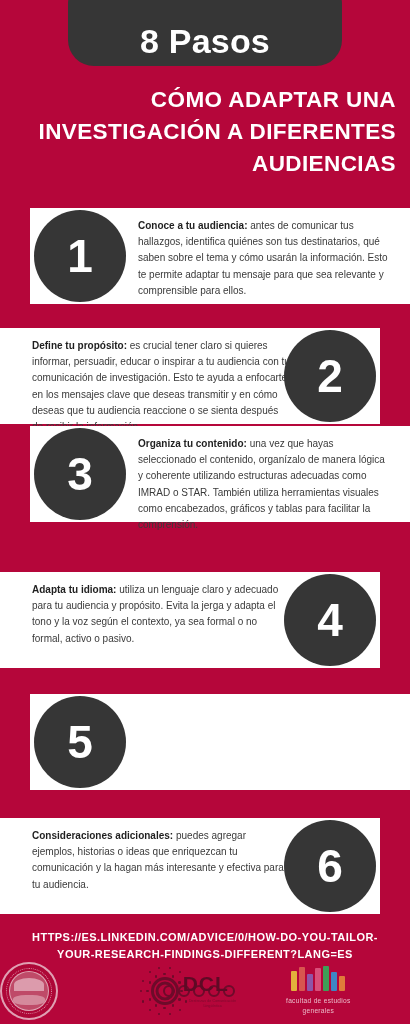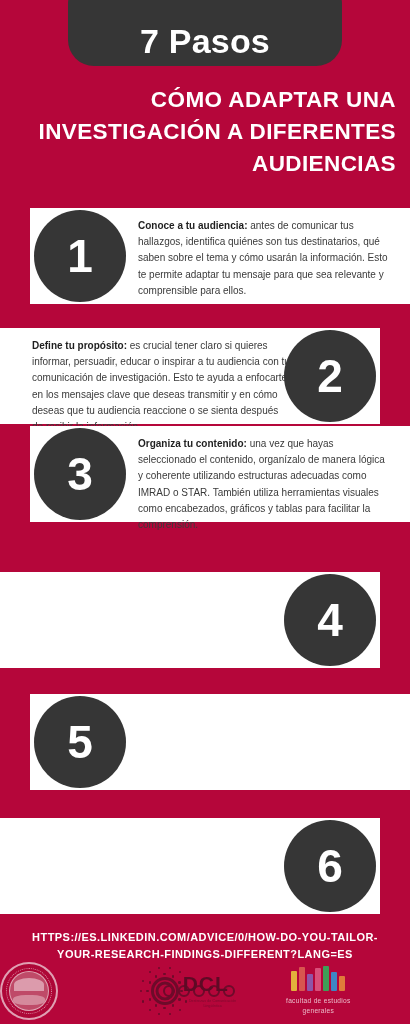--- a/index.html
+++ b/index.html
@@ -299,21 +299,21 @@
     letter-spacing: 0.3px;
     width: 90px;
   }
 </style>
 </head>
 <body>
 
 <div id="infographic">
 
   <div class="header-pill">
-    <span class="header-pill-text">7 Pasos</span>
+    <span class="header-pill-text">8 Pasos</span>
   </div>
 
   <div class="header-title">CÓMO ADAPTAR UNA INVESTIGACIÓN A DIFERENTES AUDIENCIAS</div>
 
   <div id="steps-container">
       <div class="step left-num" style="top: 208px;">
         <div class="step-panel"></div>
         <div class="step-text"><b>Conoce a tu audiencia:</b><span> antes de comunicar tus hallazgos, identifica quiénes son tus destinatarios, qué saben sobre el tema y cómo usarán la información. Esto te permite adaptar tu mensaje para que sea relevante y comprensible para ellos.</span></div>
         <div class="step-circle">
           <span class="step-number">1</span>
@@ -328,32 +328,34 @@
       </div>
       <div class="step left-num" style="top: 426px;">
         <div class="step-panel"></div>
         <div class="step-text"><b>Organiza tu contenido:</b><span> una vez que hayas seleccionado el contenido, organízalo de manera lógica y coherente utilizando estructuras adecuadas como IMRAD o STAR. También utiliza herramientas visuales como encabezados, gráficos y tablas para facilitar la comprensión.</span></div>
         <div class="step-circle">
           <span class="step-number">3</span>
         </div>
       </div>
       <div class="step right-num" style="top: 572px;">
         <div class="step-panel"></div>
+        <div class="step-text"><b>Adapta tu idioma:</b><span> utiliza un lenguaje claro y adecuado para tu audiencia y propósito. Evita la jerga y adapta el tono y la voz según el contexto, ya sea formal o no formal, activo o pasivo.</span></div>
         <div class="step-circle">
           <span class="step-number">4</span>
         </div>
       </div>
       <div class="step left-num" style="top: 694px;">
         <div class="step-panel"></div>
         <div class="step-circle">
           <span class="step-number">5</span>
         </div>
       </div>
       <div class="step right-num" style="top: 818px;">
         <div class="step-panel"></div>
+        <div class="step-text"><b>Consideraciones adicionales:</b><span> puedes agregar ejemplos, historias o ideas que enriquezcan tu comunicación y la hagan más interesante y efectiva para tu audiencia.</span></div>
         <div class="step-circle">
           <span class="step-number">6</span>
         </div>
       </div>
     </div>
 
   <div class="footer-url">HTTPS://ES.LINKEDIN.COM/ADVICE/0/HOW-DO-YOU-TAILOR-YOUR-RESEARCH-FINDINGS-DIFFERENT?LANG=ES</div>
 
   <div class="logos">
 

